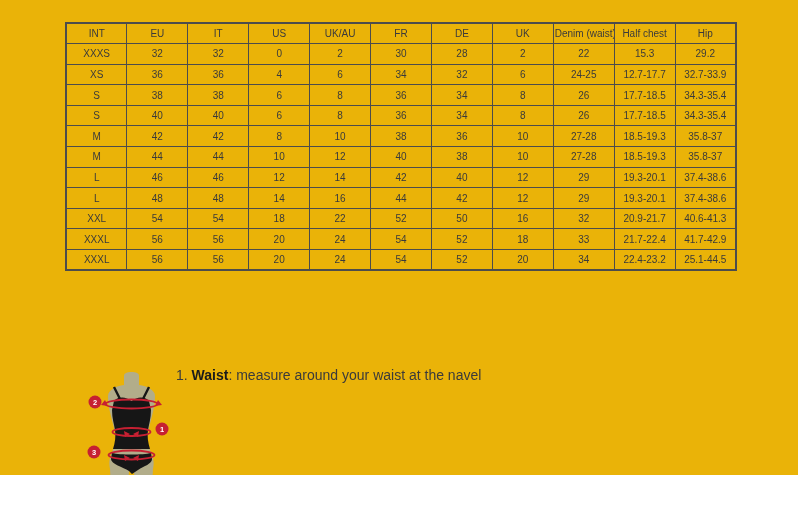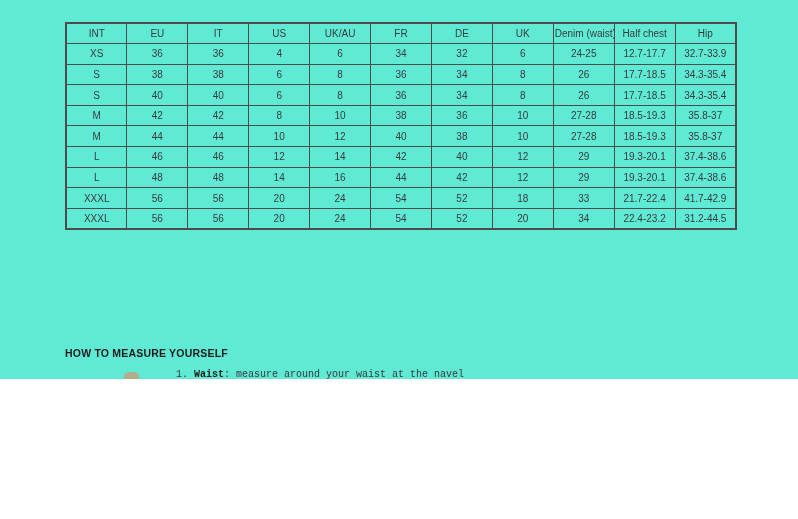--- a/index.html
+++ b/index.html
@@ -4,22 +4,22 @@
 <style>
   * { box-sizing: border-box; }
   html, body { margin: 0; padding: 0; }
   body {
     width: 798px; height: 519px;
     background: #ffffff;
     font-family: "Liberation Sans", sans-serif;
   }
   .page {
     position: relative;
-    width: 798px; height: 379px;
-    background: #5eead4;
+    width: 798px; height: 475px;
+    background: #eab308;
     overflow: hidden;
   }
 
   
   table.size-table {
     position: absolute;
     left: 65px; top: 22px;
     width: 672px;
     border-collapse: collapse;
     table-layout: fixed;
@@ -48,23 +48,22 @@
     letter-spacing: 0.2px;
   }
   .measure-figure {
     position: absolute;
     left: 82px; top: 372px;
     width: 100px; height: 120px;
   }
   .measure-instructions {
     position: absolute;
     left: 176px; top: 367px;
-    font-size: 10px;
+    font-size: 14px;
     color: #3a3a3b;
-    font-family: Liberation Mono, monospace;
   }
   .measure-item {
     line-height: 16.5px;
     white-space: nowrap;
   }
   .measure-item b { color: #1b1b1b; }
 
   .badge-num {
     font-family: "Liberation Sans", sans-serif;
     font-size: 7.5px;
@@ -88,20 +87,33 @@
           <th>FR</th>
           <th>DE</th>
           <th>UK</th>
           <th>Denim (waist)</th>
           <th>Half chest</th>
           <th>Hip</th>
         </tr>
     </thead>
     <tbody>
         <tr>
+          <td>XXXS</td>
+          <td>32</td>
+          <td>32</td>
+          <td>0</td>
+          <td>2</td>
+          <td>30</td>
+          <td>28</td>
+          <td>2</td>
+          <td>22</td>
+          <td>15.3</td>
+          <td>29.2</td>
+        </tr>
+        <tr>
           <td>XS</td>
           <td>36</td>
           <td>36</td>
           <td>4</td>
           <td>6</td>
           <td>34</td>
           <td>32</td>
           <td>6</td>
           <td>24-25</td>
           <td>12.7-17.7</td>
@@ -179,20 +191,33 @@
           <td>14</td>
           <td>16</td>
           <td>44</td>
           <td>42</td>
           <td>12</td>
           <td>29</td>
           <td>19.3-20.1</td>
           <td>37.4-38.6</td>
         </tr>
         <tr>
+          <td>XXL</td>
+          <td>54</td>
+          <td>54</td>
+          <td>18</td>
+          <td>22</td>
+          <td>52</td>
+          <td>50</td>
+          <td>16</td>
+          <td>32</td>
+          <td>20.9-21.7</td>
+          <td>40.6-41.3</td>
+        </tr>
+        <tr>
           <td>XXXL</td>
           <td>56</td>
           <td>56</td>
           <td>20</td>
           <td>24</td>
           <td>54</td>
           <td>52</td>
           <td>18</td>
           <td>33</td>
           <td>21.7-22.4</td>
@@ -202,26 +227,25 @@
           <td>XXXL</td>
           <td>56</td>
           <td>56</td>
           <td>20</td>
           <td>24</td>
           <td>54</td>
           <td>52</td>
           <td>20</td>
           <td>34</td>
           <td>22.4-23.2</td>
-          <td>31.2-44.5</td>
+          <td>25.1-44.5</td>
         </tr>
       </tbody>
   </table>
 
-  <div class="measure-title">HOW TO MEASURE YOURSELF</div>
 
   <svg class="measure-figure" viewBox="0 0 100 120" xmlns="http://www.w3.org/2000/svg">
 
     <g>
       <path d="M42,15 L42,4 C42,1 45,0 49.5,0 C54,0 57,1 57,4 L57,15 Z" fill="#b2ad8a"></path>
       <path d="M26,24 C26,18 34,14 42,13 L57,13 C65,14 73,18 73,24
                C73,34 70,44 68,52 C66,60 65,64 65,67
                C65,72 68,78 70,83 C72,88 72,93 71,97
                L70,116 L53,116 L52,99 L47,99 L46,116 L29,116 L28,97
                C27,93 27,88 29,83 C31,78 34,72 34,67

